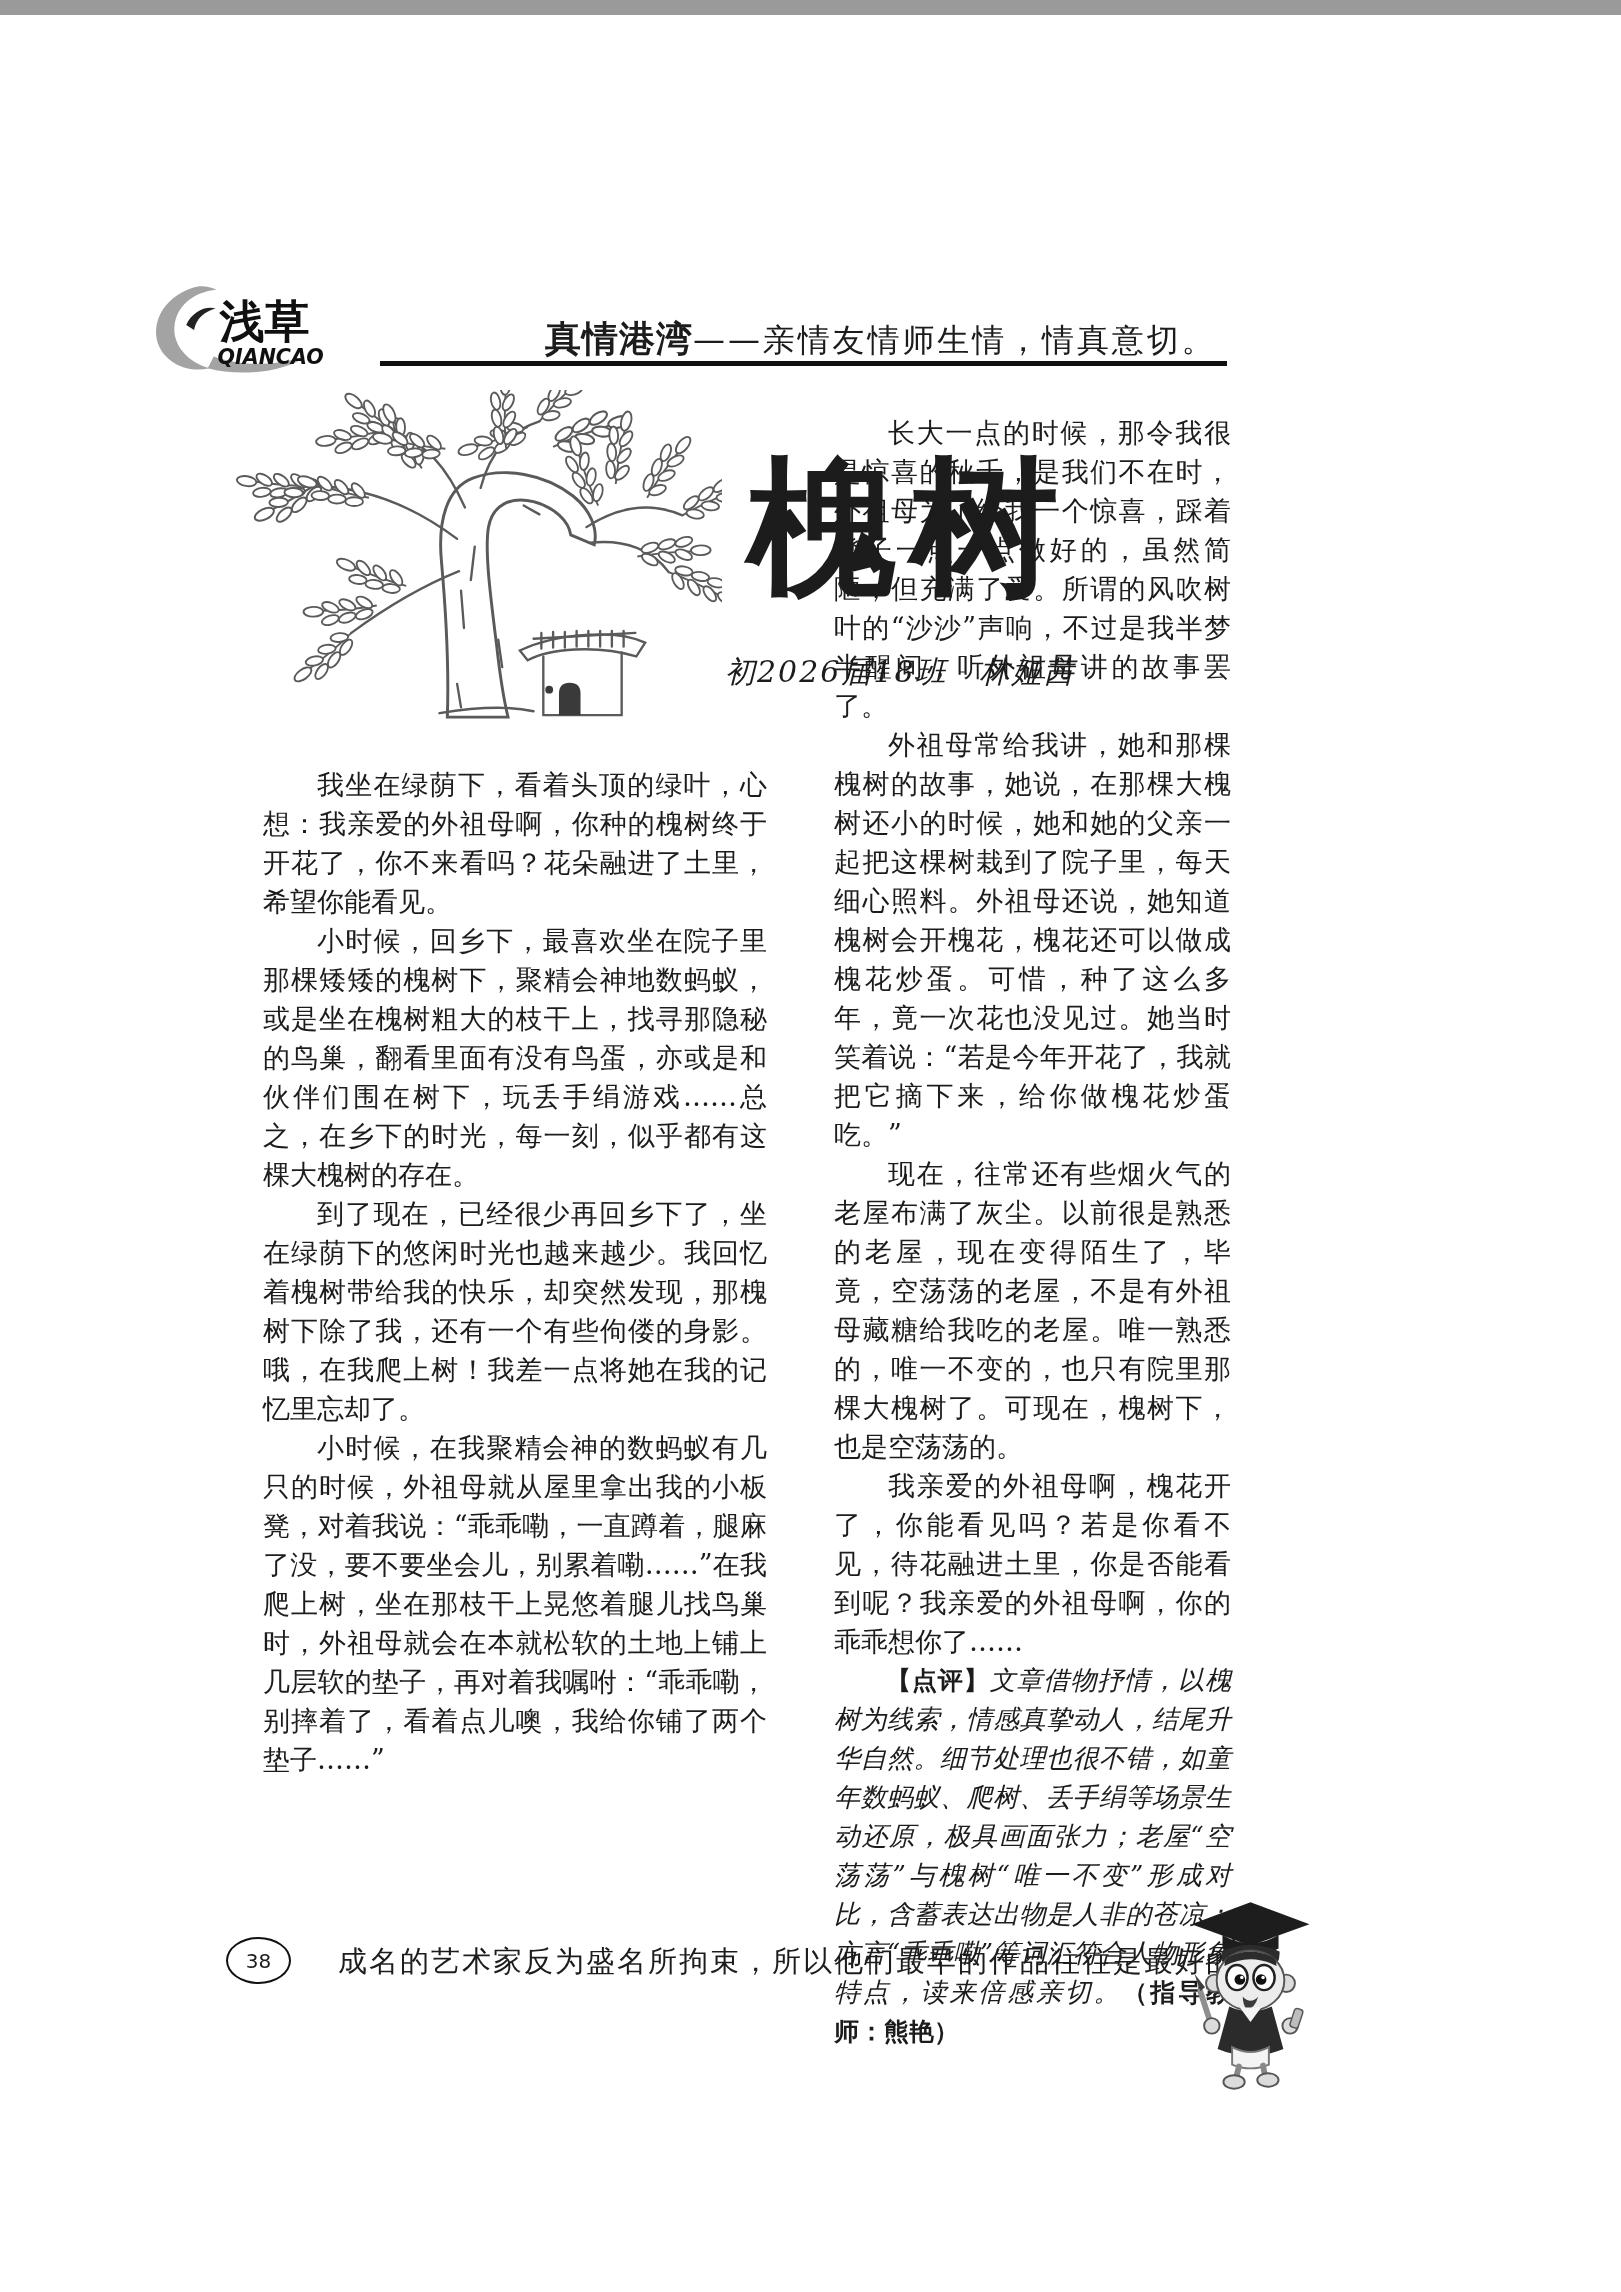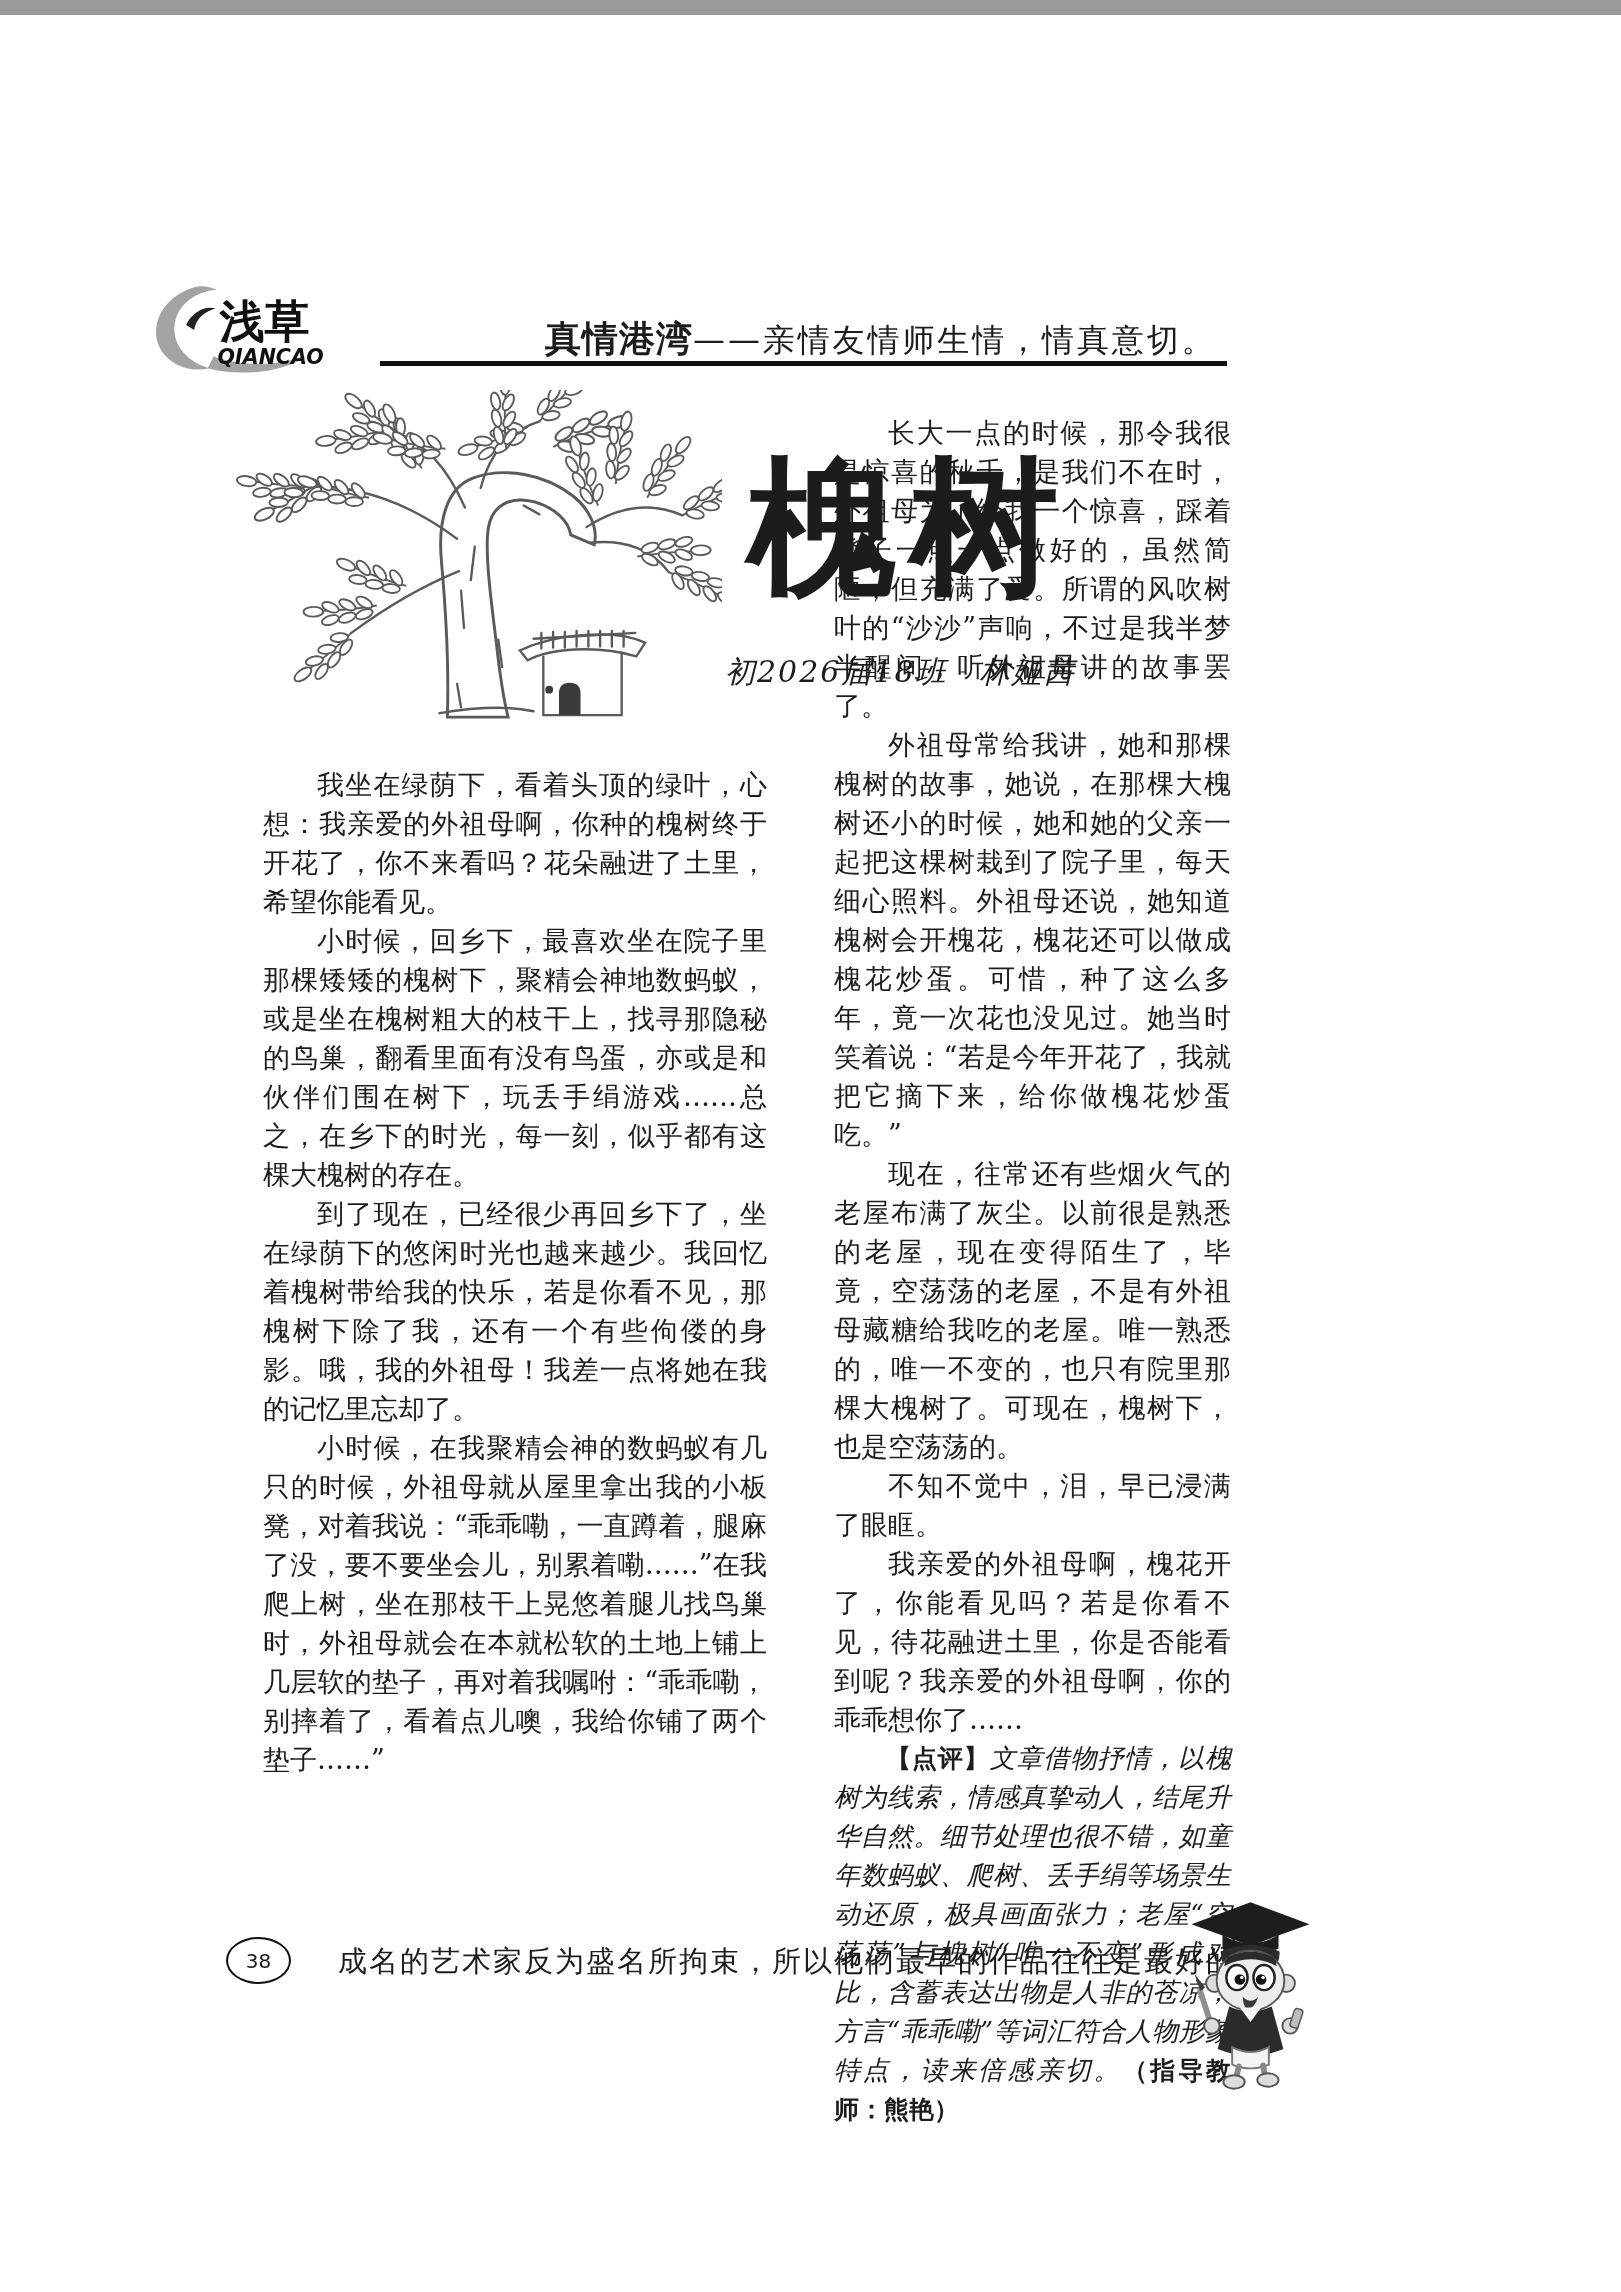--- a/index.html
+++ b/index.html
@@ -123,29 +123,28 @@
     <use href="#lc" transform="translate(442,170) rotate(5)"></use>
     <use href="#lc" transform="translate(402,118) rotate(-100)"></use>
   </svg>
 
   <div class="art-title">槐树</div>
   <div class="byline">初2026届18班　林娅茜</div>
 
   <div class="col col-left">
     <p>我坐在绿荫下，看着头顶的绿叶，心想：我亲爱的外祖母啊，你种的槐树终于开花了，你不来看吗？花朵融进了土里，希望你能看见。</p>
     <p>小时候，回乡下，最喜欢坐在院子里那棵矮矮的槐树下，聚精会神地数蚂蚁，或是坐在槐树粗大的枝干上，找寻那隐秘的鸟巢，翻看里面有没有鸟蛋，亦或是和伙伴们围在树下，玩丢手绢游戏……总之，在乡下的时光，每一刻，似乎都有这棵大槐树的存在。</p>
-    <p>到了现在，已经很少再回乡下了，坐在绿荫下的悠闲时光也越来越少。我回忆着槐树带给我的快乐，若是你看不见，那槐树下除了我，还有一个有些佝偻的身影。哦，我的外祖母！我差一点将她在我的记忆里忘却了。</p>
+    <p>到了现在，已经很少再回乡下了，坐在绿荫下的悠闲时光也越来越少。我回忆着槐树带给我的快乐，却突然发现，那槐树下除了我，还有一个有些佝偻的身影。哦，在我爬上树！我差一点将她在我的记忆里忘却了。</p>
     <p>小时候，在我聚精会神的数蚂蚁有几只的时候，外祖母就从屋里拿出我的小板凳，对着我说：“乖乖嘞，一直蹲着，腿麻了没，要不要坐会儿，别累着嘞……”在我爬上树，坐在那枝干上晃悠着腿儿找鸟巢时，外祖母就会在本就松软的土地上铺上几层软的垫子，再对着我嘱咐：“乖乖嘞，别摔着了，看着点儿噢，我给你铺了两个垫子……”</p>
   </div>
 
   <div class="col col-right">
     <p>长大一点的时候，那令我很是惊喜的秋千，是我们不在时，外祖母为了给我一个惊喜，踩着凳子一点一点做好的，虽然简陋，但充满了爱。所谓的风吹树叶的“沙沙”声响，不过是我半梦半醒间，听外祖母讲的故事罢了。</p>
     <p>外祖母常给我讲，她和那棵槐树的故事，她说，在那棵大槐树还小的时候，她和她的父亲一起把这棵树栽到了院子里，每天细心照料。外祖母还说，她知道槐树会开槐花，槐花还可以做成槐花炒蛋。可惜，种了这么多年，竟一次花也没见过。她当时笑着说：“若是今年开花了，我就把它摘下来，给你做槐花炒蛋吃。”</p>
     <p>现在，往常还有些烟火气的老屋布满了灰尘。以前很是熟悉的老屋，现在变得陌生了，毕竟，空荡荡的老屋，不是有外祖母藏糖给我吃的老屋。唯一熟悉的，唯一不变的，也只有院里那棵大槐树了。可现在，槐树下，也是空荡荡的。</p>
-    <p>不知不觉中，泪，早已浸满了眼眶。</p>
     <p>我亲爱的外祖母啊，槐花开了，你能看见吗？若是你看不见，待花融进土里，你是否能看到呢？我亲爱的外祖母啊，你的乖乖想你了……</p>
     <p class="comment"><span class="b">【点评】</span><span>文章借物抒情，以槐树为线索，情感真挚动人，结尾升华自然。细节处理也很不错，如童年数蚂蚁、爬树、丢手绢等场景生动还原，极具画面张力；老屋“空荡荡”与槐树“唯一不变”形成对比，含蓄表达出物是人非的苍凉；方言“乖乖嘞”等词汇符合人物形象特点，读来倍感亲切。</span><span class="b">（指导教师：熊艳）</span></p>
   </div>
 
   <div class="page-num">38</div>
   <div class="footer-quote">成名的艺术家反为盛名所拘束，所以他们最早的作品往往是最好的。</div>
 
   <svg class="mascot" viewBox="0 0 150 200">
 
     <path d="M95 18 C78 24 62 30 58 40 L57 56" fill="none" stroke="#333" stroke-width="3"></path>

